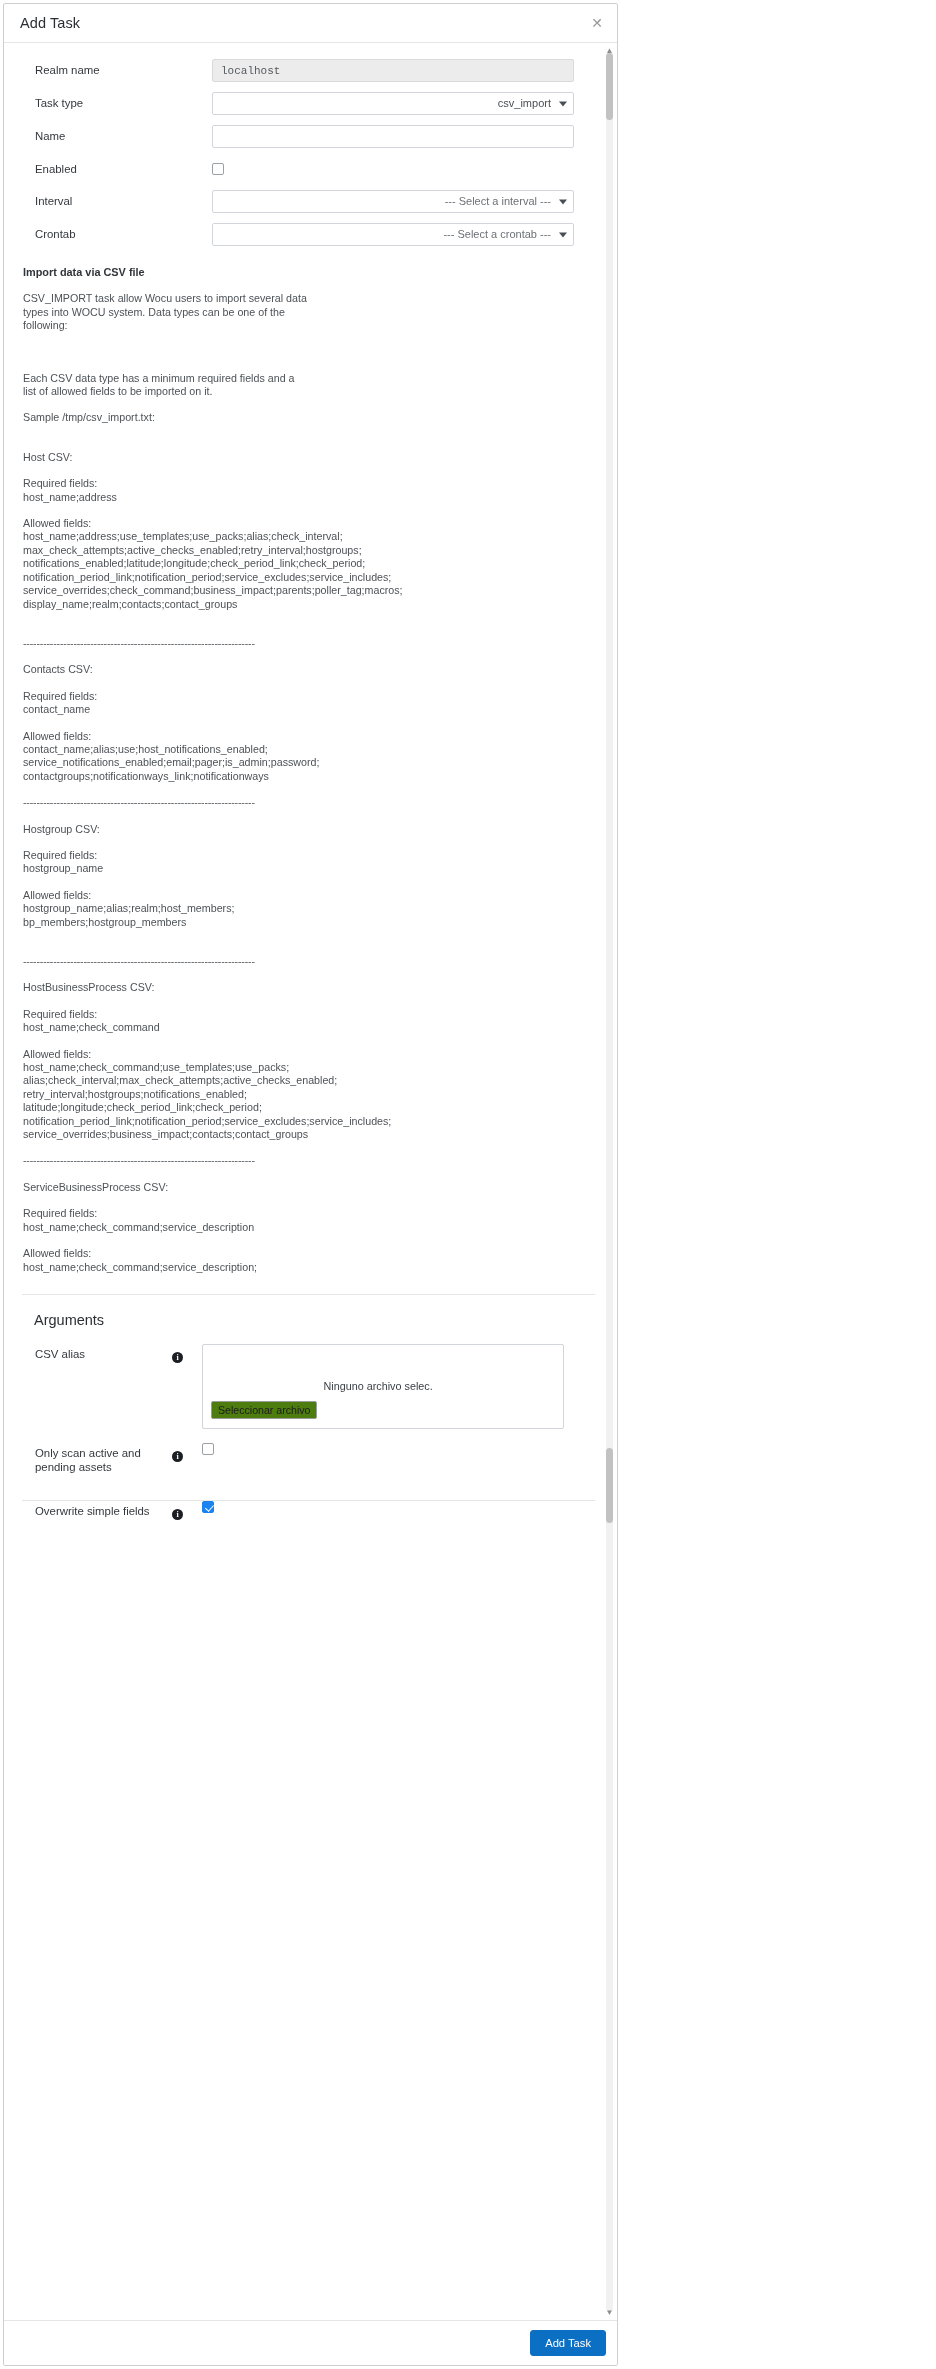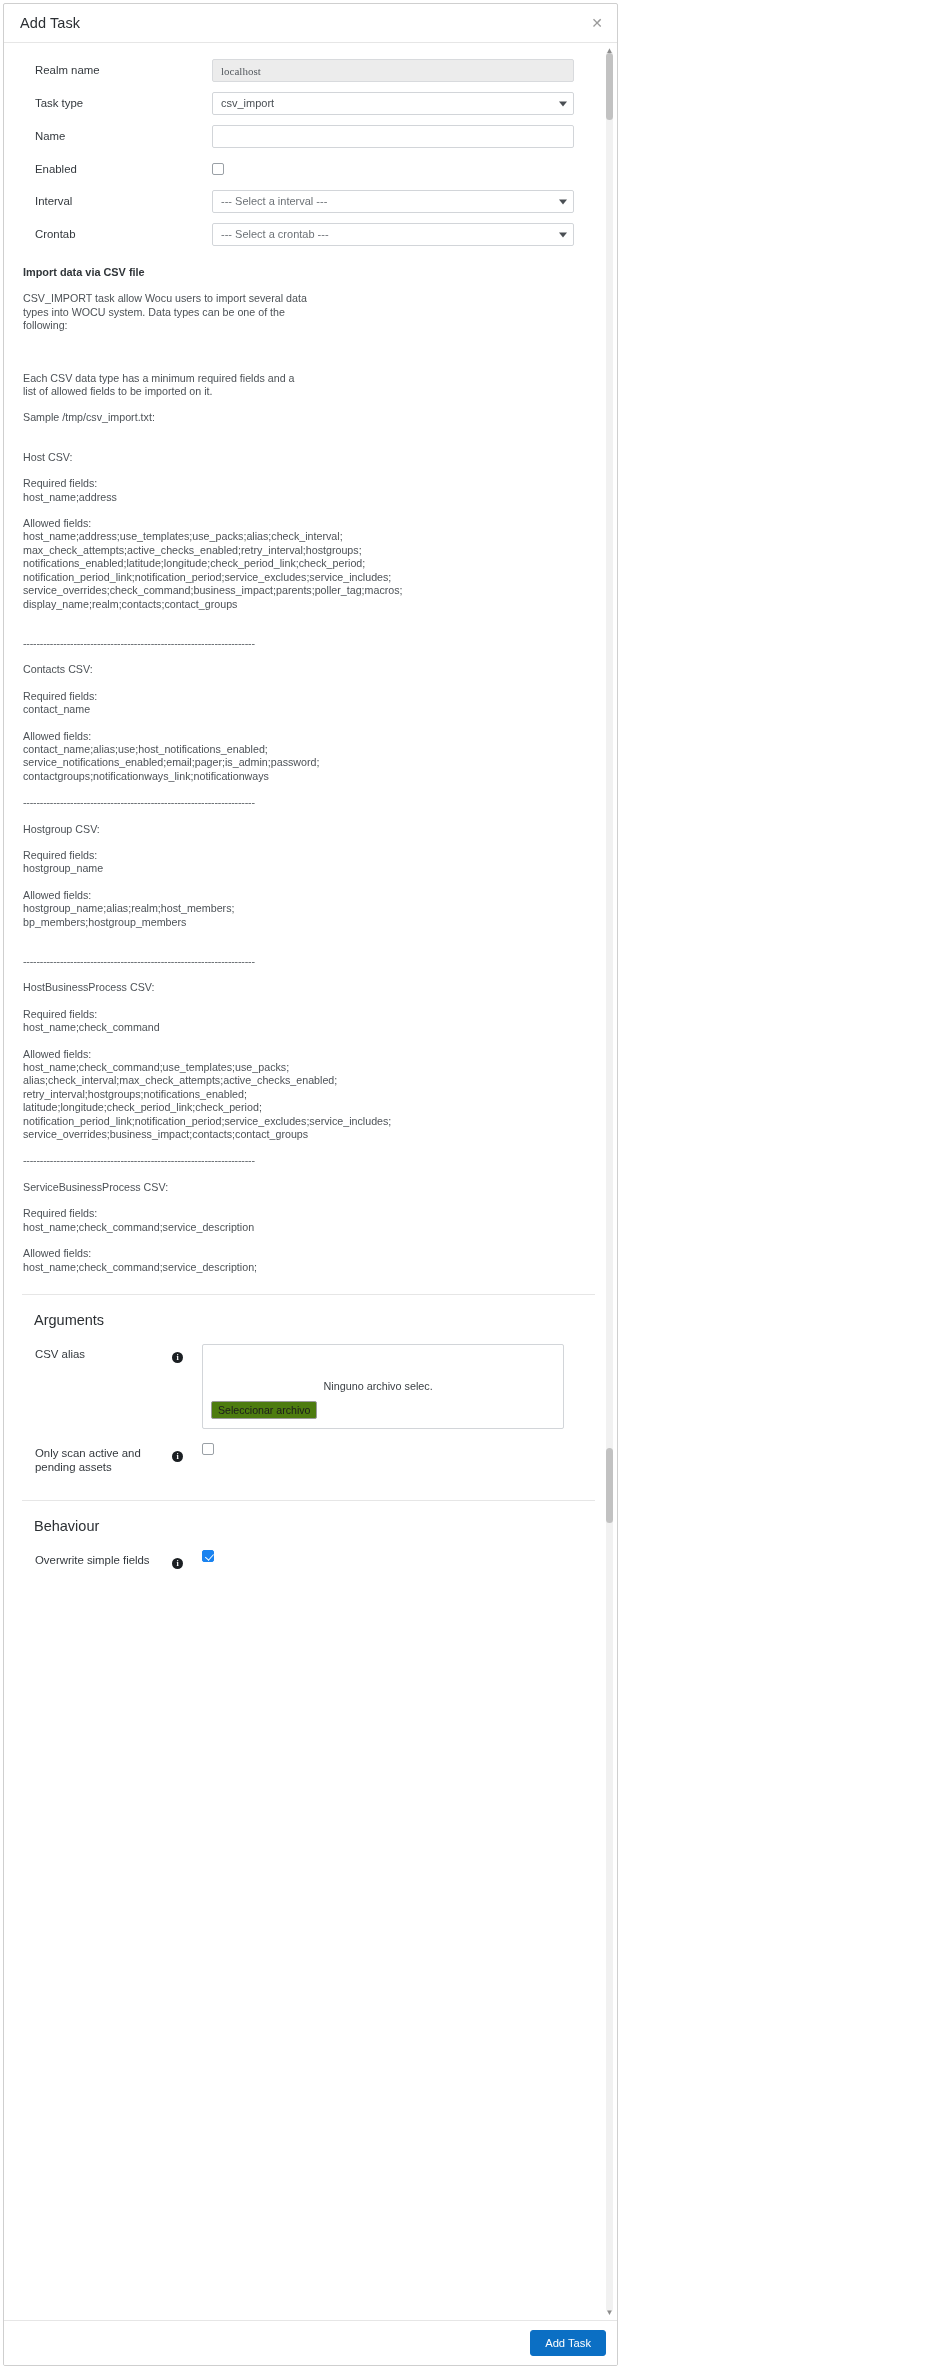--- a/index.html
+++ b/index.html
@@ -138,21 +138,21 @@
   .input-box {
     width: 100%;
     height: 23px;
     border: 1px solid #d2d5d9;
     border-radius: 2px;
     background: #ffffff;
     font-size: 11px;
     color: #4a4f54;
     padding: 0 8px;
     line-height: 21px;
-    font-family: Liberation Serif, serif;
+    font-family: Liberation Mono, monospace;
     display: block;
   }
   .input-box.readonly {
     background: #ececec;
     color: #555a5f;
     border-color: #d8dadd;
   }
   .select-box {
     width: 100%;
     height: 23px;
@@ -160,20 +160,21 @@
     border-radius: 2px;
     background: #ffffff;
     font-size: 11px;
     color: #4a4f54;
     padding: 0 22px 0 8px;
     line-height: 21px;
     font-family: "Liberation Sans", sans-serif;
     appearance: none;
     -webkit-appearance: none;
     position: relative;
+    text-align: right;
   }
   .select-wrap { position: relative; }
   .select-wrap .chev {
     position: absolute;
     right: 7px;
     top: 50%;
     transform: translateY(-50%);
     pointer-events: none;
     width: 0; height: 0;
     border-left: 4px solid transparent;
@@ -511,21 +512,20 @@
           <div class="arg-label">Only scan active and pending assets</div>
           <div class="info-icon">
             <span class="dot">i</span>
           </div>
           <div class="arg-control">
             <button class="chk" style="margin-top:0;"></button>
           </div>
         </div>
 
         <div class="section-divider"></div>
-        <div class="section-title">Behaviour</div>
 
         <div class="arg-row" style="margin-bottom:28px;">
           <div class="arg-label">Overwrite simple fields</div>
           <div class="info-icon">
             <span class="dot">i</span>
           </div>
           <div class="arg-control">
             <button class="chk checked" style="margin-top:0;"></button>
           </div>
         </div>

